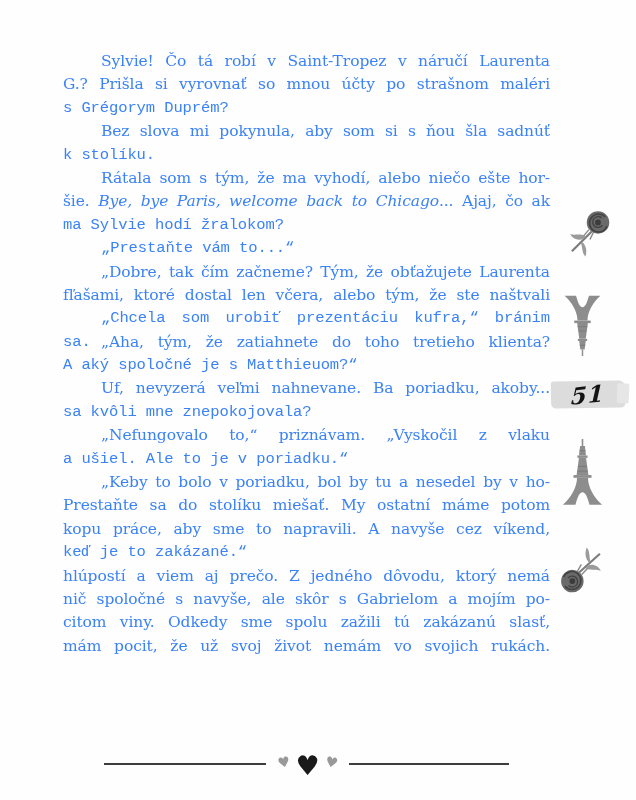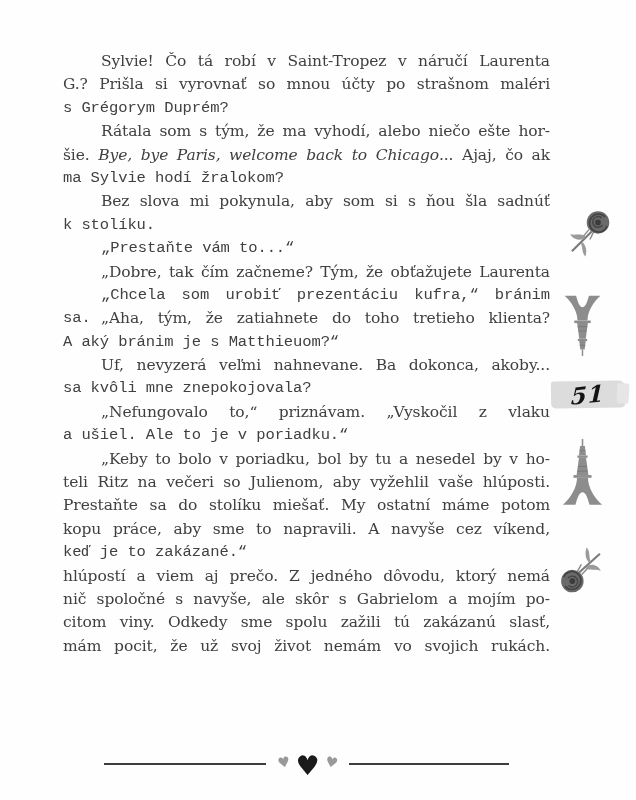--- a/index.html
+++ b/index.html
@@ -13,21 +13,21 @@
   .page {
     position: absolute; inset: 0;
     background: #fefefe;
   }
   
   .text-col {
     position: absolute;
     left: 63px; top: 50px; width: 487px;
     font-size: 15.5px;
     line-height: 23.4px;
-    color: #404040;
+    color: #3b82f6;
     letter-spacing: -0.1px;
   }
   .para { margin: 0; }
   .line {
     height: 23.4px;
     text-align: justify;
     text-align-last: justify;
     white-space: normal;
   }
   .line.no-just { text-align-last: left; font-family: Liberation Mono, monospace; }
@@ -89,52 +89,52 @@
 
 <div class="page">
 
   <div class="text-col">
       <div class="para">
         <div class="line indent"><span>Sylvie! Čo tá robí v Saint-Tropez v náručí Laurenta</span></div>
         <div class="line"><span>G.? Prišla si vyrovnať so mnou účty po strašnom maléri</span></div>
         <div class="line no-just"><span>s Grégorym Duprém?</span></div>
       </div>
       <div class="para">
+        <div class="line indent"><span>Bez slova mi pokynula, aby som si s ňou šla sadnúť</span></div>
+        <div class="line no-just"><span>k stolíku.</span></div>
+      </div>
+      <div class="para">
         <div class="line indent"><span>Rátala som s tým, že ma vyhodí, alebo niečo ešte hor-</span></div>
         <div class="line"><span>šie. </span><span class="it">Bye, bye Paris, welcome back to Chicago</span><span>... Ajaj, čo ak</span></div>
         <div class="line no-just"><span>ma Sylvie hodí žralokom?</span></div>
       </div>
       <div class="para">
-        <div class="line indent"><span>Bez slova mi pokynula, aby som si s ňou šla sadnúť</span></div>
-        <div class="line no-just"><span>k stolíku.</span></div>
-      </div>
-      <div class="para">
         <div class="line indent no-just"><span>„Prestaňte vám to...“</span></div>
       </div>
       <div class="para">
         <div class="line indent"><span>„Dobre, tak čím začneme? Tým, že obťažujete Laurenta</span></div>
+        <div class="line"><span>fľašami, ktoré dostal len včera, alebo tým, že ste naštvali</span></div>
       </div>
       <div class="para">
         <div class="line indent no-just"><span>„Chcela som urobiť prezentáciu kufra,“ bránim sa.</span></div>
       </div>
       <div class="para">
         <div class="line indent"><span>„Aha, tým, že zatiahnete do toho tretieho klienta?</span></div>
-        <div class="line no-just"><span>A aký bránim je s Matthieuom?“</span></div>
-      </div>
-      <div class="para">
-        <div class="line indent"><span>Uf, nevyzerá veľmi nahnevane. Ba dokonca, akoby...</span></div>
+        <div class="line no-just"><span>A aký spoločné je s Matthieuom?“</span></div>
+      </div>
+      <div class="para">
+        <div class="line indent"><span>Uf, nevyzerá veľmi nahnevane. Ba poriadku, akoby...</span></div>
         <div class="line no-just"><span>sa kvôli mne znepokojovala?</span></div>
       </div>
       <div class="para">
         <div class="line indent"><span>„Nefungovalo to,“ priznávam. „Vyskočil z vlaku</span></div>
         <div class="line no-just"><span>a ušiel. Ale to je v poriadku.“</span></div>
       </div>
       <div class="para">
         <div class="line indent"><span>„Keby to bolo v poriadku, bol by tu a nesedel by v ho-</span></div>
-        <div class="line"><span>teli Ritz na večeri so Julienom, aby vyžehlil vaše hlúposti.</span></div>
         <div class="line"><span>Prestaňte sa do stolíku miešať. My ostatní máme potom</span></div>
         <div class="line"><span>kopu práce, aby sme to napravili. A navyše cez víkend,</span></div>
         <div class="line no-just"><span>keď je to zakázané.“</span></div>
       </div>
       <div class="para">
         <div class="line"><span>hlúpostí a viem aj prečo. Z jedného dôvodu, ktorý nemá</span></div>
         <div class="line"><span>nič spoločné s navyše, ale skôr s Gabrielom a mojím po-</span></div>
         <div class="line"><span>citom viny. Odkedy sme spolu zažili tú zakázanú slasť,</span></div>
         <div class="line"><span>mám pocit, že už svoj život nemám vo svojich rukách.</span></div>
       </div>

